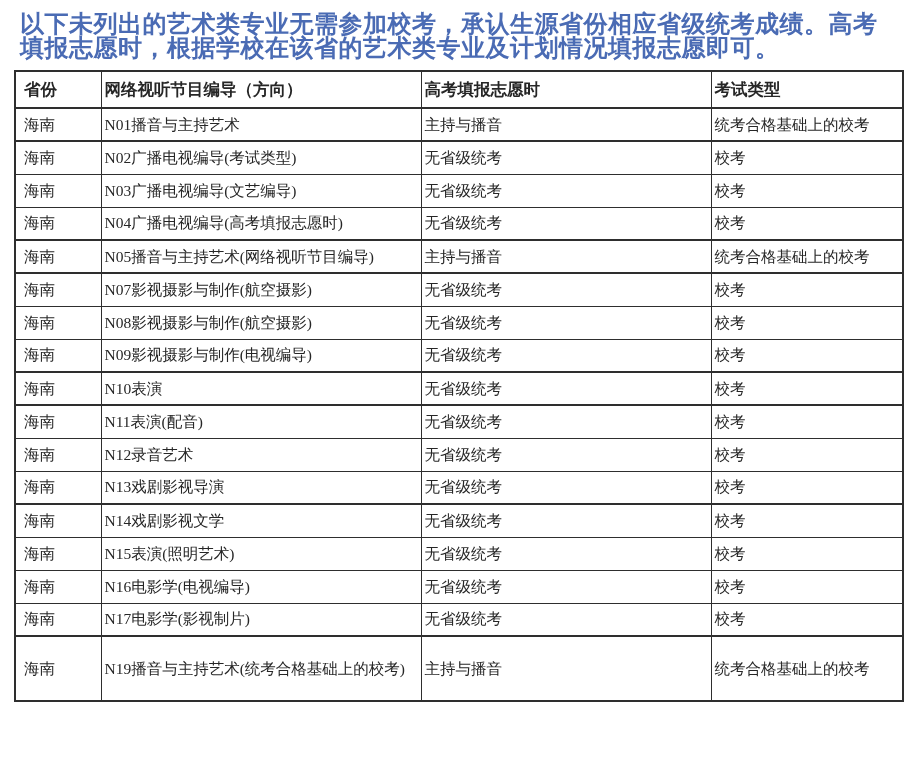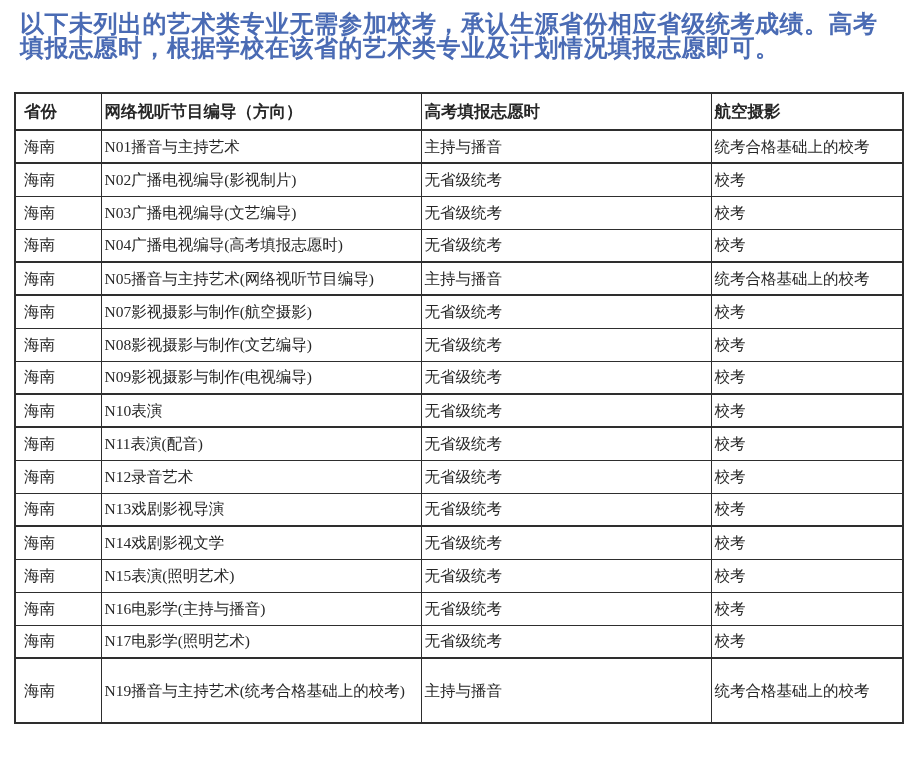--- a/index.html
+++ b/index.html
@@ -21,21 +21,21 @@
     margin: 12px 20px 0 20px;
     width: 868px;
     font-family: "Liberation Sans", "DejaVu Sans", sans-serif;
     font-size: 24px;
     font-weight: 600;
     line-height: 24px;
     letter-spacing: 0.5px;
     color: var(--intro_text);
   }
   table.majors {
-    margin: 32px 0 0 14px;
+    margin: 10px 0 0 14px;
     width: 888px;
     border-collapse: collapse;
     table-layout: fixed;
     font-family: "Liberation Serif", "DejaVu Serif", serif;
     color: var(--table_text);
     border: 2px solid var(--border);
   }
   col.c-province { width: 86px; }
   col.c-major    { width: 320px; }
   col.c-subcat   { width: 290px; }
@@ -76,33 +76,33 @@
     <col class="c-province">
     <col class="c-major">
     <col class="c-subcat">
     <col class="c-examtype">
   </colgroup>
   <thead>
     <tr>
       <th>省份</th>
       <th>网络视听节目编导（方向）</th>
       <th>高考填报志愿时</th>
-      <th>航空摄影</th>
+      <th>考试类型</th>
     </tr>
   </thead>
   <tbody>
       <tr class="group-end">
         <td>海南</td>
         <td>N01播音与主持艺术</td>
         <td>主持与播音</td>
         <td>统考合格基础上的校考</td>
       </tr>
       <tr>
         <td>海南</td>
-        <td>N02广播电视编导(影视制片)</td>
+        <td>N02广播电视编导(考试类型)</td>
         <td>无省级统考</td>
         <td>校考</td>
       </tr>
       <tr>
         <td>海南</td>
         <td>N03广播电视编导(文艺编导)</td>
         <td>无省级统考</td>
         <td>校考</td>
       </tr>
       <tr class="group-end">
@@ -118,21 +118,21 @@
         <td>统考合格基础上的校考</td>
       </tr>
       <tr>
         <td>海南</td>
         <td>N07影视摄影与制作(航空摄影)</td>
         <td>无省级统考</td>
         <td>校考</td>
       </tr>
       <tr>
         <td>海南</td>
-        <td>N08影视摄影与制作(文艺编导)</td>
+        <td>N08影视摄影与制作(航空摄影)</td>
         <td>无省级统考</td>
         <td>校考</td>
       </tr>
       <tr class="group-end">
         <td>海南</td>
         <td>N09影视摄影与制作(电视编导)</td>
         <td>无省级统考</td>
         <td>校考</td>
       </tr>
       <tr class="group-end">
@@ -166,27 +166,27 @@
         <td>校考</td>
       </tr>
       <tr>
         <td>海南</td>
         <td>N15表演(照明艺术)</td>
         <td>无省级统考</td>
         <td>校考</td>
       </tr>
       <tr>
         <td>海南</td>
-        <td>N16电影学(主持与播音)</td>
+        <td>N16电影学(电视编导)</td>
         <td>无省级统考</td>
         <td>校考</td>
       </tr>
       <tr class="group-end">
         <td>海南</td>
-        <td>N17电影学(照明艺术)</td>
+        <td>N17电影学(影视制片)</td>
         <td>无省级统考</td>
         <td>校考</td>
       </tr>
       <tr class="tall">
         <td>海南</td>
         <td>N19播音与主持艺术(统考合格基础上的校考)</td>
         <td>主持与播音</td>
         <td>统考合格基础上的校考</td>
       </tr>
     </tbody>

